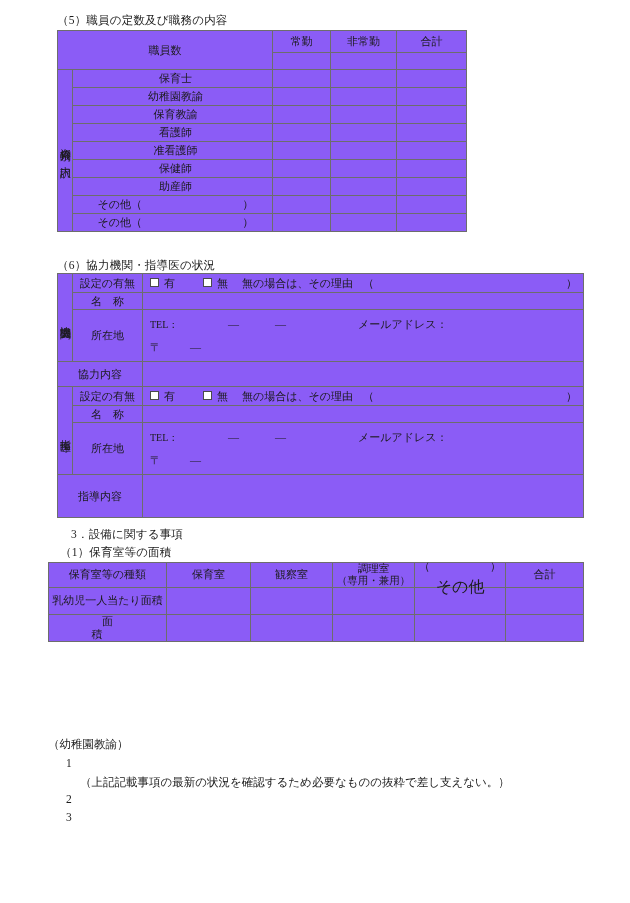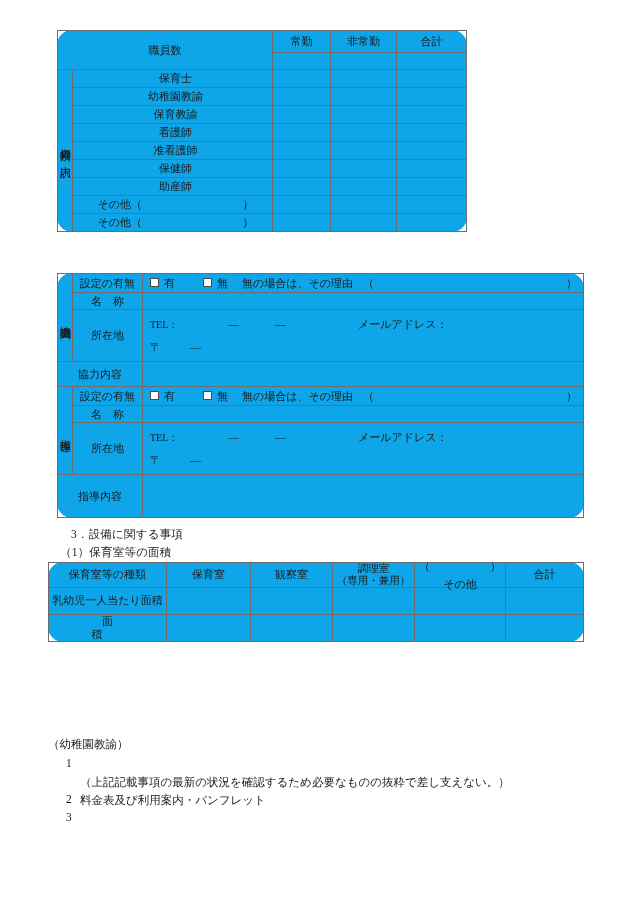--- a/index.html
+++ b/index.html
@@ -35,22 +35,21 @@
     font-size: 11.5px;
     letter-spacing: 0.2px;
   }
 
   
   table.grid {
     position: absolute;
     border-collapse: collapse;
     table-layout: fixed;
     font-size: 11px;
-    background: #0ea5e9;
-    border-radius: 15px;
+    background: #8b5cf6;
   }
   table.grid td {
     border: 1px solid #6d6d6d;
     padding: 0;
     vertical-align: middle;
     text-align: center;
     line-height: 1.15;
   }
   td.dash-b { border-bottom: 1px dotted #8a8a8a; }
 
@@ -126,21 +125,21 @@
   .other-head {
     position: relative;
     height: 100%;
   }
   .other-top {
     position: absolute;
     top: 3px;
     left: 0;
     right: 0;
     text-align: center;
-    font-size: 11px;
+    font-size: 16px;
   }
   .other-bot {
     position: absolute;
     bottom: 2px;
     left: 4px;
     right: 4px;
     display: flex;
     justify-content: space-between;
     font-size: 11px;
   }
@@ -161,20 +160,21 @@
     position: absolute;
     white-space: nowrap;
     font-size: 11.5px;
   }
 </style>
 </head>
 <body>
 
 <div class="page">
 
+  <div class="sec-title" style="left:57px; top:13px;">（5）職員の定数及び職務の内容</div>
 
   <table class="grid" style="left:57px; top:30px; width:409px;">
     <colgroup>
       <col style="width:15px">
       <col style="width:200px">
       <col style="width:58px">
       <col style="width:66px">
       <col style="width:70px">
     </colgroup>
     <tbody>
@@ -251,20 +251,21 @@
           <span style="display:inline-block;width:95px;"></span>
           <span>）</span>
         </td>
         <td></td>
         <td></td>
         <td></td>
       </tr>
     </tbody>
   </table>
 
+  <div class="sec-title" style="left:57px; top:258px;">（6）協力機関・指導医の状況</div>
 
   <table class="grid" style="left:57px; top:273px; width:526px;">
     <colgroup>
       <col style="width:15px">
       <col style="width:70px">
       <col style="width:441px">
     </colgroup>
     <tbody>
 
       <tr style="height:19px;">
@@ -401,17 +402,16 @@
       </tr>
     </tbody>
   </table>
 
   <div class="attach-head" style="left:48px; top:737px;">（幼稚園教諭）</div>
 
   <div class="attach-num" style="left:66px; top:757px;">1</div>
   <div class="attach-item" style="left:80px; top:775px;">（上記記載事項の最新の状況を確認するため必要なものの抜粋で差し支えない。）</div>
 
   <div class="attach-num" style="left:66px; top:793px;">2</div>
-  <div class="attach-item" style="left:80px; top:793px;">料金表及び利用案内・パンフレット</div>
 
   <div class="attach-num" style="left:66px; top:811px;">3</div>
 
 </div>
 
 </body></html>

